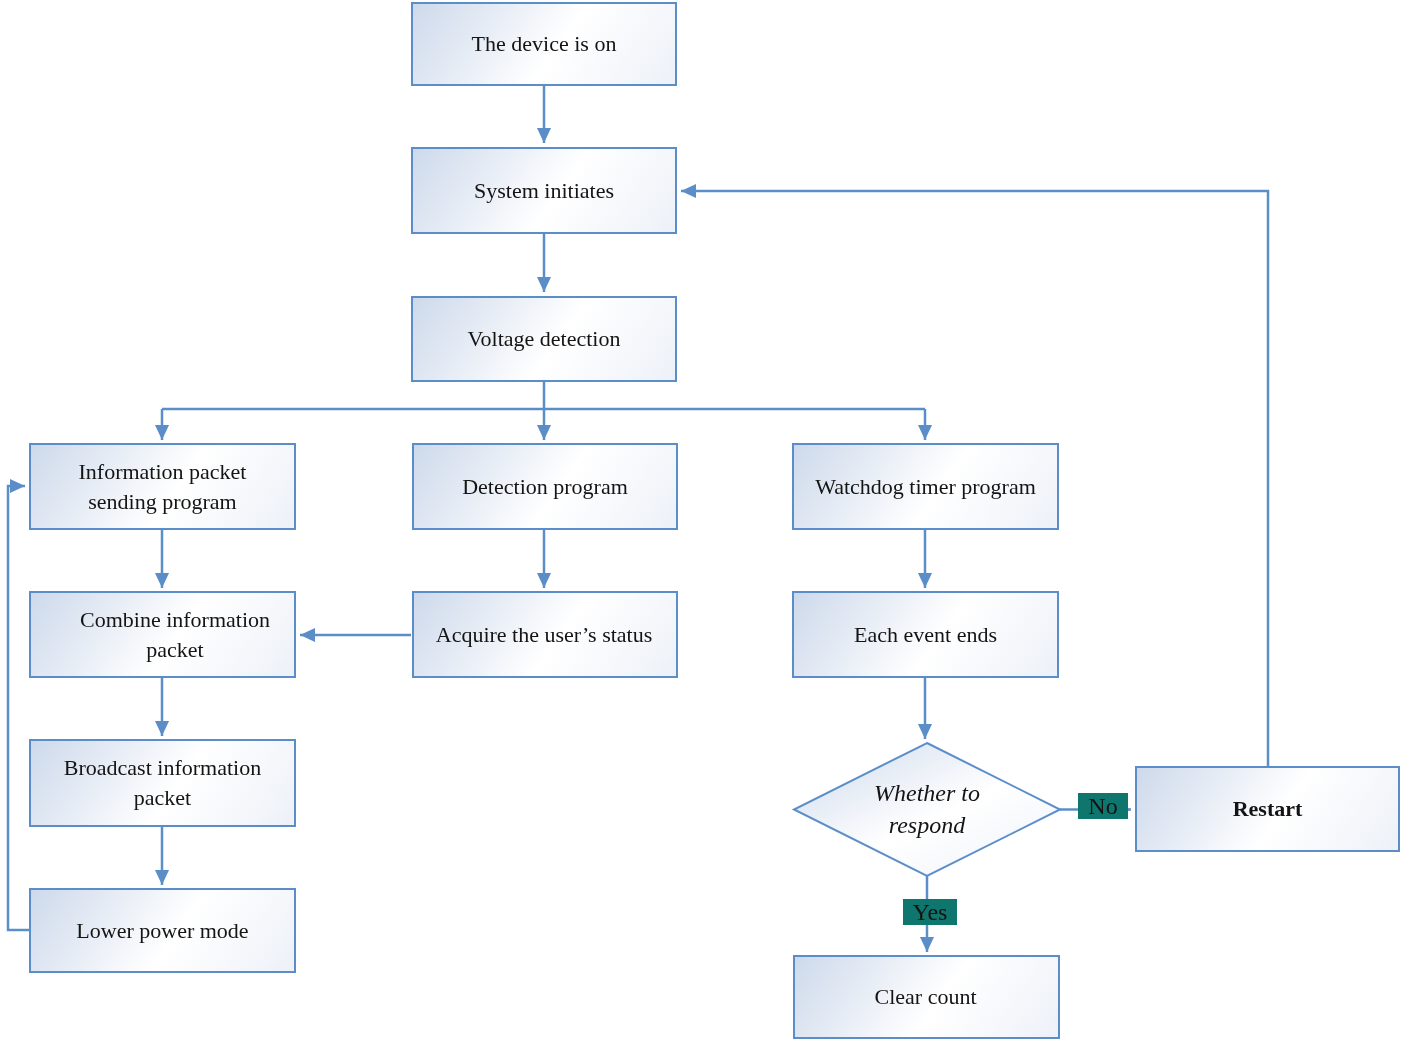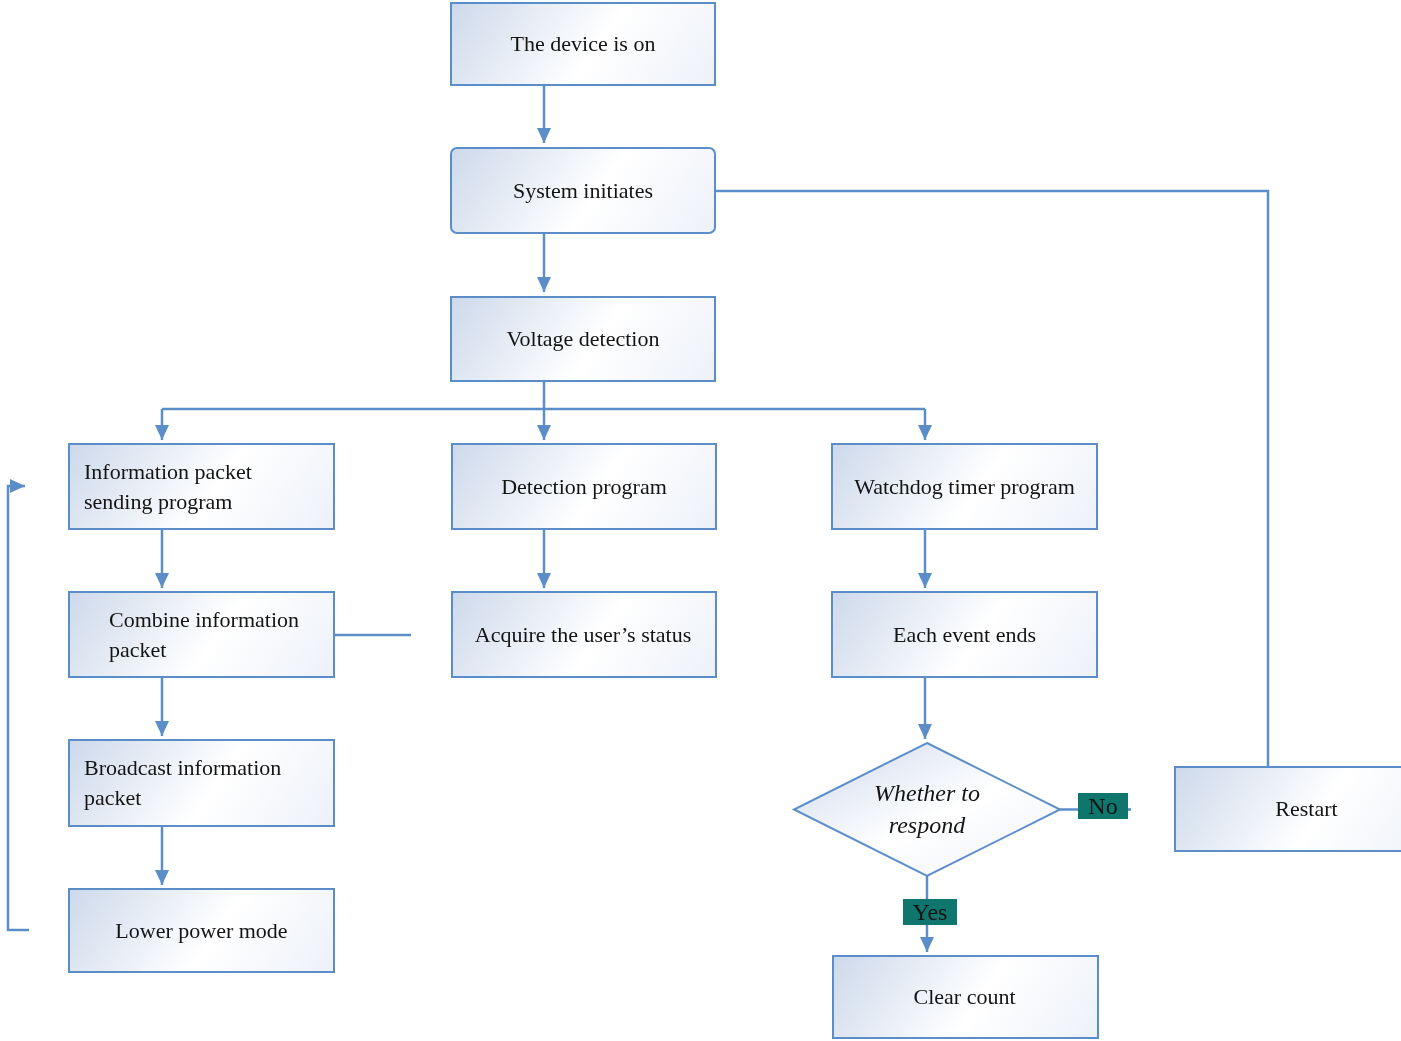--- a/index.html
+++ b/index.html
@@ -20,22 +20,22 @@
   svg.wires{position:absolute;left:0;top:0;z-index:1;}
   svg.wires .wire{stroke:var(--line);stroke-width:2.5;fill:none;}
   svg.wires .arrowhead{fill:var(--line);stroke:none;}
   svg.wires .diamond{
     stroke:var(--border);stroke-width:2;
   }
   .node{
     position:absolute;z-index:2;box-sizing:border-box;
     border:2px solid var(--border);
     background:linear-gradient(125deg,var(--fill-from) 0%,var(--fill-mid) 55%,var(--fill-to) 100%);
-    display:flex;align-items:center;justify-content:center;
-    font-size:22px;line-height:1.35;padding:4px 14px;margin-left:39px;
+    display:flex;align-items:center;justify-content:center;text-align:center;
+    font-size:22px;line-height:1.35;padding:4px 14px;
   }
   .diamond-label{
     position:absolute;z-index:3;display:flex;align-items:center;justify-content:center;
     text-align:center;font-size:24px;line-height:1.35;background:transparent;font-style:italic;
   }
   .edge-label{
     position:absolute;z-index:3;font-size:24px;line-height:1.1;
     background:#0f766e;padding:0 3px;text-align:center;
   }
 </style>
@@ -81,21 +81,21 @@
     <path class="wire" d="M1060,809.5 L1131,809.5" marker-end="url(#arrow)"></path>
     <path class="wire" d="M927,876 L927,952" marker-end="url(#arrow)"></path>
 
     <path class="wire" d="M1268,766 L1268,191 L681,191" marker-end="url(#arrow)"></path>
   </svg>
 
   <div class="node" style="left:411px;top:2px;width:266px;height:84px;">
     <span>The device is on</span>
   </div>
 
-  <div class="node" style="left:411px;top:147px;width:266px;height:87px;border-radius:7px;">
+  <div class="node" style="left:411px;top:147px;width:266px;height:87px;">
     <span>System initiates</span>
   </div>
 
   <div class="node" style="left:411px;top:296px;width:266px;height:86px;">
     <span>Voltage detection</span>
   </div>
 
   <div class="node" style="left:29px;top:443px;width:267px;height:87px;">
     <span>Information packet sending program</span>
   </div>
@@ -121,21 +121,21 @@
   </div>
 
   <div class="node" style="left:29px;top:739px;width:267px;height:88px;">
     <span>Broadcast information packet</span>
   </div>
 
   <div class="node" style="left:29px;top:888px;width:267px;height:85px;">
     <span>Lower power mode</span>
   </div>
 
-  <div class="node" style="left:1135px;top:766px;width:265px;height:86px;">
+  <div class="node" style="left:1135px;top:766px;width:265px;height:86px;font-weight:bold;">
     <span>Restart</span>
   </div>
 
   <div class="node" style="left:793px;top:955px;width:267px;height:84px;padding-left:12px;">
     <span>Clear count</span>
   </div>
 
   <div class="diamond-label" style="left:837px;top:768px;width:180px;height:82px;">
     <span>Whether to respond</span>
   </div>

